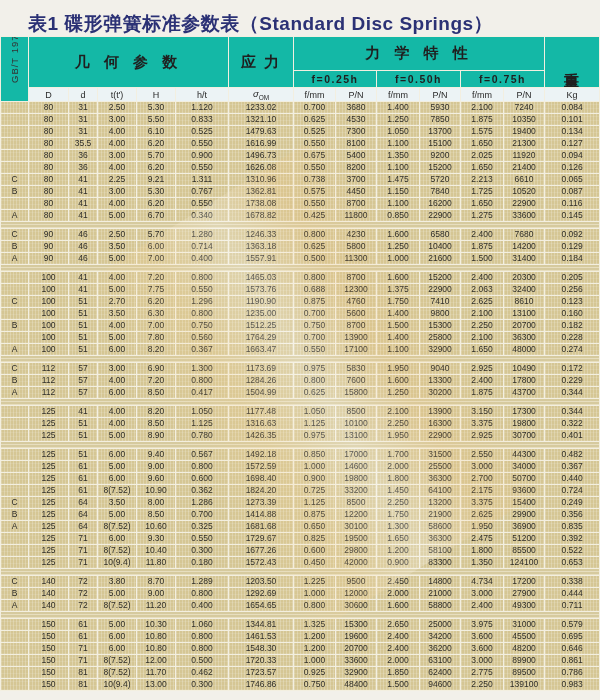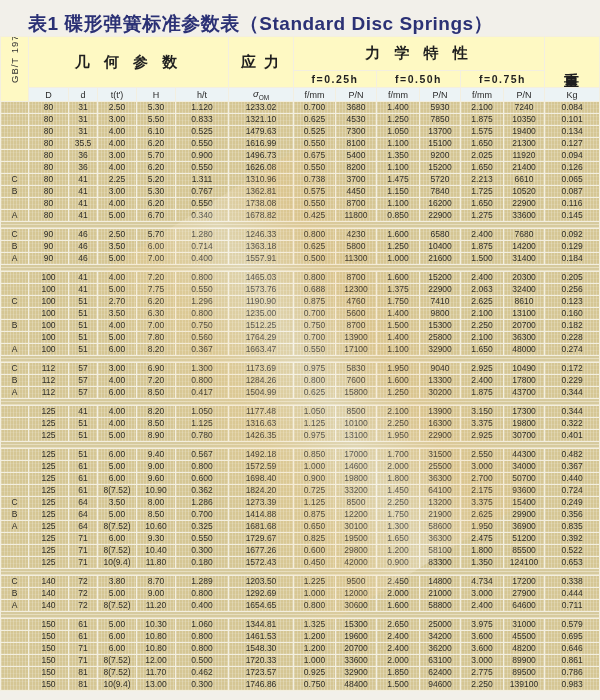--- a/index.html
+++ b/index.html
@@ -18,21 +18,21 @@
   }
   table{
     border-collapse:separate;
     border-spacing:1px;
     background:#f3efe0;
     width:600px;
     table-layout:fixed;
   }
   th,td{padding:0;margin:0;overflow:hidden;white-space:nowrap;text-align:center;}
   thead th{
-    background:#fef9c3;
+    background:#14b8a6;
     color:#1f1f1f;
     font-weight:bold;
   }
   th.big{font-size:15px;letter-spacing:5px;}
   th.defl{font-size:10.5px;letter-spacing:1.5px;font-weight:bold;height:16px;text-align:center;}
   th.colhdr{
     background:#ecf3f5;
     font-weight:normal;font-size:9px;height:13px;color:#2a2a2a;
   }
   th.gb{vertical-align:middle;}
@@ -220,21 +220,21 @@
         <td>15200</td>
         <td>1.650</td>
         <td>21400</td>
         <td>0.126</td>
       </tr>
       <tr>
         <td>C</td>
         <td>80</td>
         <td>41</td>
         <td>2.25</td>
-        <td>5.20</td>
+        <td>9.21</td>
         <td>1.311</td>
         <td>1310.96</td>
         <td>0.738</td>
         <td>3700</td>
         <td>1.475</td>
         <td>5720</td>
         <td>2.213</td>
         <td>6610</td>
         <td>0.065</td>
       </tr>
@@ -758,21 +758,21 @@
         <td>72</td>
         <td>8(7.52)</td>
         <td>11.20</td>
         <td>0.400</td>
         <td>1654.65</td>
         <td>0.800</td>
         <td>30600</td>
         <td>1.600</td>
         <td>58800</td>
         <td>2.400</td>
-        <td>64600</td>
+        <td>49300</td>
         <td>0.711</td>
       </tr>
       <tr class="gap">
         <td colspan="14"></td>
       </tr>
       <tr>
         <td></td>
         <td>150</td>
         <td>61</td>
         <td>5.00</td>

